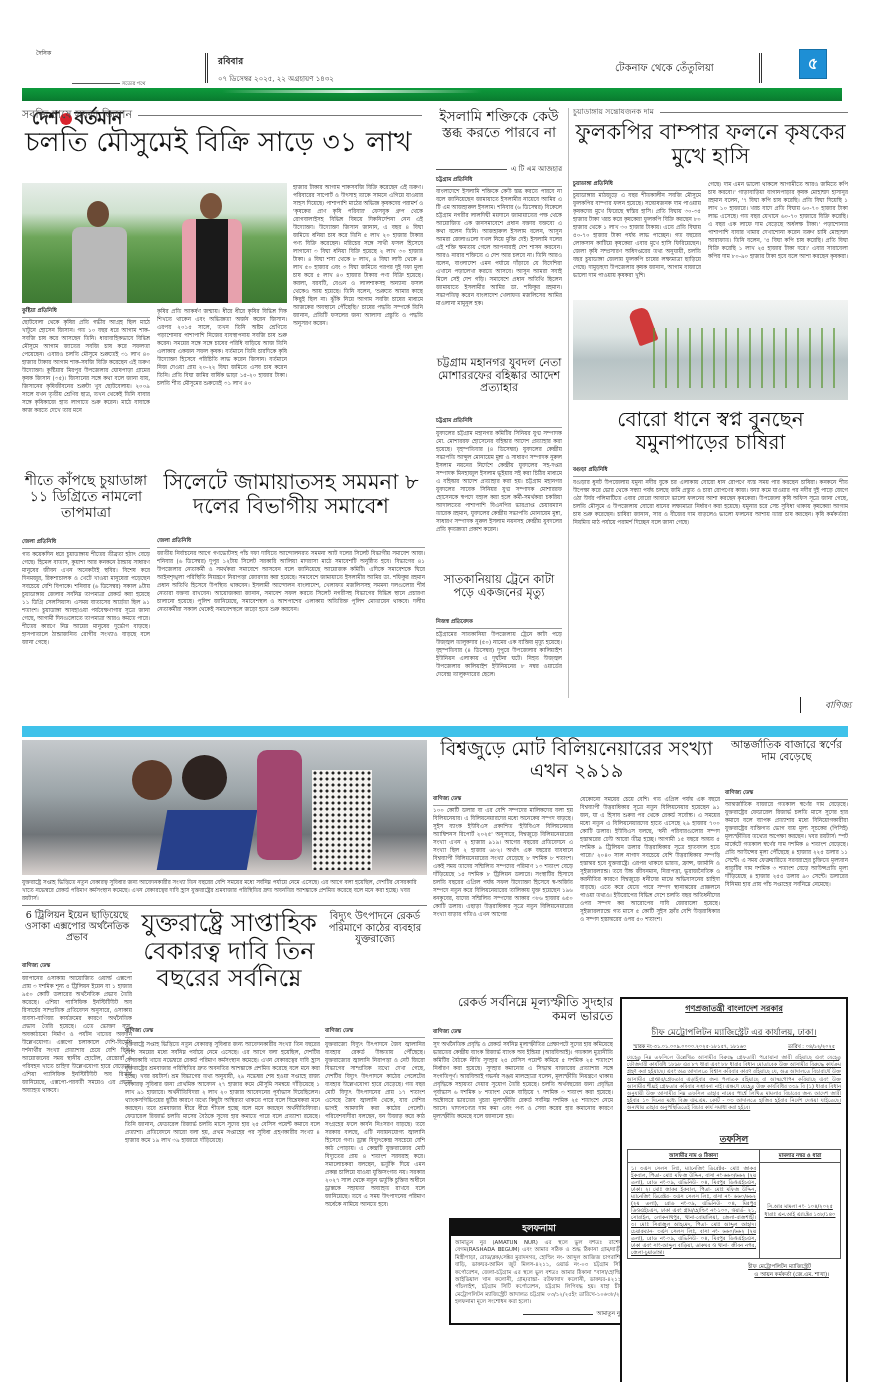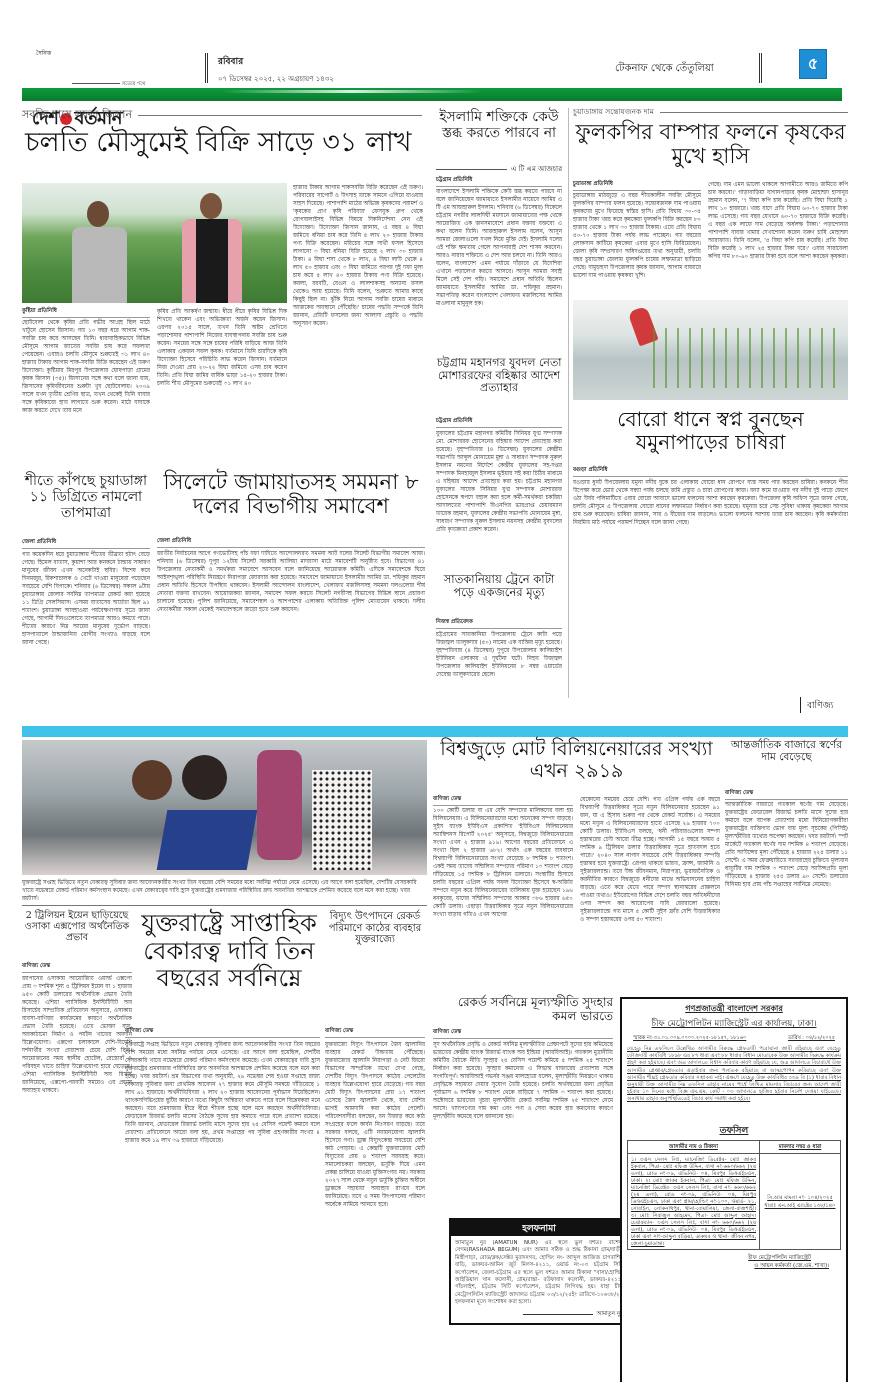--- a/index.html
+++ b/index.html
@@ -21,21 +21,21 @@
   .kicker { font-size: 11px; color: #444; display: flex; align-items: center; white-space: nowrap; }
   .kicker .line { flex: 1; border-top: 1px solid #777; margin-left: 6px; }
   .headline { font-family: "DejaVu Serif", serif; color: #111; line-height: 1.15; }
   .byline { font-size: 5.5px; color: #222; border-bottom: 1px solid #999; padding-bottom: 2px; font-weight: bold; }
   .body-text { font-size: 5.6px; line-height: 8px; color: #333; text-align: justify; overflow: hidden; }
   .photo { overflow: hidden; }
   .caption { font-size: 5.6px; line-height: 8px; color: #333; }
   .rule-h { border-top: 1px solid #777; }
   .rule-v { border-left: 1px solid #bbb; }
   .blue-bar { left: 22px; top: 726px; width: 826px; height: 11px; background: #3fc2ea; }
-  .section-tag { font-size: 9px; color: #222; display: flex; align-items: center; gap: 6px; }
+  .section-tag { font-size: 9px; color: #222; display: flex; align-items: center; gap: 24px; font-style: italic; }
   .section-tag .sep { width: 1px; height: 16px; background: #222; }
   .notice-box { border: 2px solid #111; background: #fff; }
   .notice-title { font-weight: bold; font-size: 8px; text-align: center; }
   .notice-sub { font-size: 8.5px; text-align: center; }
   .notice-meta { font-size: 5px; display: flex; justify-content: space-between; padding: 0 6px; color: #222; }
   .tbl { border-collapse: collapse; width: 100%; font-size: 5.2px; }
   .tbl th, .tbl td { border: 1px solid #555; padding: 2px 3px; vertical-align: top; }
   .tbl td.center { vertical-align: middle; text-align: center; }
   .affidavit-head { background: #111; color: #fff; text-align: center; font-size: 9px; font-weight: bold; height: 16px; line-height: 16px; }
 </style>
@@ -137,21 +137,21 @@
 
 <div class="abs headline" style="left:433px;top:738px;width:287px;font-size:19px;text-align:center;">বিশ্বজুড়ে মোট বিলিয়নেয়ারের সংখ্যা এখন ২৯১৯</div>
 <div class="abs byline" style="left:433px;top:795px;width:140px;">বাণিজ্য ডেস্ক</div>
 <div class="abs body-text" style="left:433px;top:806px;width:140px;height:182px;">১০০ কোটি ডলার বা এর বেশি সম্পদের মালিকদের বলা হয় বিলিয়নেয়ার। এ বিলিয়নেয়ারদের মধ্যে অনেকের সম্পদ বাড়ছে। সুইস ব্যাংক ইউবিএস প্রকাশিত 'ইউবিএস বিলিয়নেয়ার অ্যাম্বিশনস রিপোর্ট ২০২৫' অনুসারে, বিশ্বজুড়ে বিলিয়নেয়ারের সংখ্যা এখন ২ হাজার ৯১৯। আগের বছরের প্রতিবেদনে এ সংখ্যা ছিল ২ হাজার ৬৮২। অর্থাৎ এক বছরের ব্যবধানে বিশ্বব্যাপী বিলিয়নেয়ারের সংখ্যা বেড়েছে ৮ দশমিক ৮ শতাংশ। একই সময় তাদের সম্মিলিত সম্পদের পরিমাণ ১৩ শতাংশ বেড়ে দাঁড়িয়েছে ১৫ দশমিক ৮ ট্রিলিয়ন ডলারে। সংস্থাটির হিসাবে চলতি বছরের এপ্রিল পর্যন্ত সফল উদ্যোক্তা হিসেবে স্ব-অর্জিত সম্পদে নতুন করে বিলিয়নেয়ারের তালিকায় যুক্ত হয়েছেন ১৯৬ ধনকুবের, যাদের সম্মিলিত সম্পদের আকার ৩৮৬ হাজার ৬৫০ কোটি ডলার। এছাড়া উত্তরাধিকার সূত্রে নতুন বিলিয়নেয়ারের সংখ্যা বাড়ার গতিও এখন আগের</div>
 <div class="abs body-text" style="left:580px;top:795px;width:140px;height:193px;">যেকোনো সময়ের চেয়ে বেশি। গত এপ্রিল পর্যন্ত এক বছরে বিশ্বব্যাপী উত্তরাধিকার সূত্রে নতুন বিলিয়নেয়ার হয়েছেন ৯১ জন, যা এ হিসাব শুরুর পর থেকে রেকর্ড সর্বোচ্চ। এ সময়ের মধ্যে নতুন এ বিলিয়নেয়ারদের হাতে এসেছে ২৯ হাজার ৭০০ কোটি ডলার। ইউবিএস বলছে, 'ধনী পরিবারগুলোর সম্পদ হস্তান্তরের ঢেউ আরো তীব্র হচ্ছে। আগামী ১৫ বছরে অন্তত ৫ দশমিক ৯ ট্রিলিয়ন ডলার উত্তরাধিকার সূত্রে হাতবদল হতে পারে।' ২০৪০ সাল নাগাদ সবচেয়ে বেশি উত্তরাধিকার সম্পত্তি হস্তান্তর হবে যুক্তরাষ্ট্রে। এরপর থাকবে ভারত, ফ্রান্স, জার্মানি ও সুইজারল্যান্ড। তবে উচ্চ জীবনমান, নিরাপত্তা, ভূরাজনৈতিক ও করনীতির কারণে বিশ্বজুড়ে ধনীদের মাঝে অভিবাসনের চাহিদা বাড়ছে। এতে করে যেতে পারে সম্পদ স্থানান্তরের প্রাক্কলনে পাওয়া তথ্যও। ইউরোপের বিভিন্ন দেশে চলতি বছর অতিধনীদের ওপর সম্পদ কর আরোপের দাবি জোরালো হয়েছে। সুইজারল্যান্ডে গত মাসে ৫ কোটি সুইস ফ্রাঁর বেশি উত্তরাধিকার ও সম্পদ হস্তান্তরের ওপর ৫০ শতাংশ।</div>
 
 <div class="abs headline" style="left:725px;top:738px;width:123px;font-size:10.5px;text-align:center;">আন্তর্জাতিক বাজারে স্বর্ণের দাম বেড়েছে</div>
 <div class="abs byline" style="left:725px;top:789px;width:123px;">বাণিজ্য ডেস্ক</div>
 <div class="abs body-text" style="left:725px;top:800px;width:123px;height:188px;">আন্তর্জাতিক বাজারে গতকাল স্বর্ণের দাম বেড়েছে। যুক্তরাষ্ট্রের ফেডারেল রিজার্ভ চলতি মাসে সুদের হার কমাবে বলে ব্যাপক প্রত্যাশার মধ্যে বিনিয়োগকারীরা যুক্তরাষ্ট্রের ব্যক্তিগত ভোগ ব্যয় মূল্য সূচকের (পিসিই) মূল্যস্ফীতির তথ্যের অপেক্ষা করছেন। খবর রয়টার্স। স্পট মার্কেটে গতকাল স্বর্ণের দাম দশমিক ৪ শতাংশ বেড়েছে। প্রতি আউন্সের মূল্য পৌঁছেছে ৪ হাজার ২২৫ ডলার ১১ সেন্টে। এ সময় ফেব্রুয়ারিতে সরবরাহের চুক্তিতে মূল্যবান ধাতুটির দাম দশমিক ৩ শতাংশ বেড়ে আউন্সপ্রতি মূল্য দাঁড়িয়েছে ৪ হাজার ২৫৫ ডলার ৯০ সেন্টে। ডলারের বিনিময় হার প্রায় পাঁচ সপ্তাহের সর্বনিম্নে নেমেছে।</div>
 
-<div class="abs headline" style="left:22px;top:910px;width:110px;font-size:9.5px;text-align:center;">2 ট্রিলিয়ন ইয়েন ছাড়িয়েছে ওসাকা এক্সপোর অর্থনৈতিক প্রভাব</div>
+<div class="abs headline" style="left:22px;top:910px;width:110px;font-size:9.5px;text-align:center;">6 ট্রিলিয়ন ইয়েন ছাড়িয়েছে ওসাকা এক্সপোর অর্থনৈতিক প্রভাব</div>
 <div class="abs byline" style="left:22px;top:962px;width:110px;">বাণিজ্য ডেস্ক</div>
 <div class="abs body-text" style="left:22px;top:974px;width:110px;height:400px;">জাপানের ওসাকায় আয়োজিত ওয়ার্ল্ড এক্সপো প্রায় ৩ দশমিক শূন্য ৫ ট্রিলিয়ন ইয়েন বা ১ হাজার ৯৫০ কোটি ডলারের অর্থনৈতিক প্রভাব তৈরি করেছে। এশিয়া প্যাসিফিক ইনস্টিটিউট অব রিসার্চের সাম্প্রতিক প্রতিবেদন অনুসারে, ওসাকায় ব্যবসা-বাণিজ্য কার্যক্রমের কারণে অর্থনৈতিক প্রভাব তৈরি হয়েছে। এতে ভোক্তা ব্যয়, অবকাঠামো নির্মাণ ও পর্যটন খাতের অবদান উল্লেখযোগ্য। এক্সপো চলাকালে দেশি-বিদেশি দর্শনার্থীর সংখ্যা প্রত্যাশার চেয়ে বেশি ছিল। আয়োজনের সময় স্থানীয় হোটেল, রেস্তোরাঁ ও পরিবহন খাতে চাহিদা উল্লেখযোগ্য হারে বেড়েছে। এশিয়া প্যাসিফিক ইনস্টিটিউট অব রিসার্চ জানিয়েছে, এক্সপো-পরবর্তী সময়েও এর প্রভাব অব্যাহত থাকবে।</div>
 
 <div class="abs headline" style="left:139px;top:910px;width:180px;font-size:24px;text-align:center;">যুক্তরাষ্ট্রে সাপ্তাহিক বেকারত্ব দাবি তিন বছরের সর্বনিম্নে</div>
 <div class="abs byline" style="left:125px;top:1027px;width:195px;">বাণিজ্য ডেস্ক</div>
 <div class="abs body-text" style="left:125px;top:1040px;width:195px;height:335px;">যুক্তরাষ্ট্রে সপ্তাহ ভিত্তিতে নতুন বেকারত্ব সুবিধার জন্য আবেদনকারীর সংখ্যা তিন বছরের বেশি সময়ের মধ্যে সর্বনিম্ন পর্যায়ে নেমে এসেছে। এর আগে বলা হয়েছিল, দেশটির বেসরকারি খাতে নভেম্বরে রেকর্ড পরিমাণ কর্মসংস্থান কমেছে। এখন বেকারত্বের দাবি হ্রাস যুক্তরাষ্ট্রের শ্রমবাজার পরিস্থিতির দ্রুত অবনতির আশঙ্কাকে প্রশমিত করেছে বলে মনে করা হচ্ছে। খবর রয়টার্স। শ্রম বিভাগের তথ্য অনুযায়ী, ২৯ নভেম্বর শেষ হওয়া সপ্তাহে রাজ্য বেকারত্ব সুবিধার জন্য প্রাথমিক আবেদন ২৭ হাজার কমে মৌসুমি সমন্বয়ে দাঁড়িয়েছে ১ লাখ ৯১ হাজারে। অর্থনীতিবিদরা ২ লাখ ২০ হাজার আবেদনের পূর্বাভাস দিয়েছিলেন। থ্যাংকসগিভিংয়ের ছুটির কারণে তথ্যে কিছুটা অস্থিরতা থাকতে পারে বলে বিশ্লেষকরা মনে করছেন। তবে শ্রমবাজার ধীরে ধীরে শীতল হচ্ছে বলে মনে করছেন অর্থনীতিবিদরা। ফেডারেল রিজার্ভ চলতি মাসের বৈঠকে সুদের হার কমাতে পারে বলে প্রত্যাশা রয়েছে। তিনি জানান, ফেডারেল রিজার্ভ চলতি মাসে সুদের হার ২৫ বেসিস পয়েন্ট কমাবে বলে প্রত্যাশা। প্রতিবেদনে আরো বলা হয়, প্রথম সপ্তাহের পর সুবিধা গ্রহণকারীর সংখ্যা ৪ হাজার কমে ১৯ লাখ ৩৯ হাজারে দাঁড়িয়েছে।</div>
 
 <div class="abs headline" style="left:325px;top:910px;width:100px;font-size:10px;text-align:center;">বিদ্যুৎ উৎপাদনে রেকর্ড পরিমাণে কাঠের ব্যবহার যুক্তরাজ্যে</div>
 <div class="abs byline" style="left:325px;top:1027px;width:100px;">বাণিজ্য ডেস্ক</div>
 <div class="abs body-text" style="left:325px;top:1040px;width:100px;height:335px;">যুক্তরাজ্যে বিদ্যুৎ উৎপাদনে জৈব জ্বালানির ব্যবহার রেকর্ড উচ্চতায় পৌঁছেছে। যুক্তরাজ্যের জ্বালানি নিরাপত্তা ও নেট জিরো বিভাগের সাম্প্রতিক তথ্যে দেখা গেছে, দেশটির বিদ্যুৎ উৎপাদনে কাঠের পেলেটের ব্যবহার উল্লেখযোগ্য হারে বেড়েছে। গত বছর মোট বিদ্যুৎ উৎপাদনের প্রায় ১৭ শতাংশ এসেছে জৈব জ্বালানি থেকে, যার বেশির ভাগই আমদানি করা কাঠের পেলেট। পরিবেশবাদীরা বলছেন, বন উজাড় করে কাঠ সংগ্রহের ফলে কার্বন নিঃসরণ বাড়ছে। তবে সরকার বলছে, এটি নবায়নযোগ্য জ্বালানি হিসেবে গণ্য। ড্রাক্স বিদ্যুৎকেন্দ্র সবচেয়ে বেশি কাঠ পোড়ায়। এ কেন্দ্রটি যুক্তরাজ্যের মোট বিদ্যুতের প্রায় ৪ শতাংশ সরবরাহ করে। সমালোচকরা বলছেন, ভর্তুকি দিয়ে এমন প্রকল্প চালিয়ে যাওয়া যুক্তিসংগত নয়। সরকার ২০২৭ সাল থেকে নতুন ভর্তুকি চুক্তির অধীনে ড্রাক্সকে সহায়তা অব্যাহত রাখবে বলে জানিয়েছে। তবে এ সময় উৎপাদনের পরিমাণ অর্ধেকে নামিয়ে আনতে হবে।</div>
@@ -164,21 +164,21 @@
   <div class="affidavit-head">হলফনামা</div>
   <div class="body-text" style="padding:3px 4px;height:74px;font-size:5.4px;line-height:7.4px;">আমাতুন নুর (AMATUN NUR) এর স্থলে ভুল বশতঃ রাশেদা বেগম(RASHADA BEGUM) এবং আমার সঠিক ও শুদ্ধ ঠিকানা গ্রাম/বাড়ী- মিস্ত্রীপাড়া, রোড/ব্লক/সেক্টর মুরাদনগর, হোল্ডিং নং- আব্দুল আজিজ চাপরাশির বাড়ি, ডাকঘর-আমিন জুট মিলস-৪২১১, ওয়ার্ড নং-০৩ চট্টগ্রাম সিটি কর্পোরেশন, জেলা-চট্টগ্রাম এর স্থলে ভুল বশতঃ আমার ঠিকানা "বাসা/হোল্ডিং আইডিয়াল খান কলোনী, গ্রাম/রাস্তা- রউফাবাদ কলোনী, ডাকঘর-৪২১১, পাঁচলাইশ, চট্টগ্রাম সিটি কর্পোরেশন, চট্টগ্রাম লিপিবদ্ধ হয়। যাহা চীফ মেট্রোপলিটন ম্যাজিস্ট্রেট আদালত চট্টগ্রাম ০৩/১২/২৫ইং তারিখে-১০৬৩৮/২৫ হলফনামা মূলে সংশোধন করা হলো।</div>
   <div style="display:flex;align-items:center;justify-content:flex-end;padding:0 4px;font-size:5.5px;">
     <span style="width:70px;border-top:1px solid #333;margin-right:3px;"></span>
       <span>আমাতুন নুর</span>
   </div>
 </div>
 
 <div class="abs notice-box" style="left:620px;top:997px;width:228px;height:424px;padding:3px 5px;text-decoration:underline;">
   <div class="notice-title">গণপ্রজাতন্ত্রী বাংলাদেশ সরকার</div>
-  <div class="notice-sub" style="margin-top:2px;">চীফ মেট্রোপলিটন ম্যাজিস্ট্রেট এর কার্যালয়, ঢাকা।</div>
+  <div class="notice-sub" style="margin-top:11px;">চীফ মেট্রোপলিটন ম্যাজিস্ট্রেট এর কার্যালয়, ঢাকা।</div>
   <div class="notice-meta" style="margin-top:3px;">
     <span>স্মারক নং-৩১.০১.০০৯.০০০০.২০২৫-১৮১৫৭, ১৮১৬০</span>
     <span>তারিখ : ০৪/১২/২০২৫</span>
   </div>
   <div class="body-text" style="margin-top:3px;height:76px;font-size:5.2px;line-height:7.2px;">যেহেতু নিম্ন তফসিলে উল্লেখিত আসামীর বিরুদ্ধে গ্রেফতারী পরোয়ানা জারী রহিয়াছে এবং যেহেতু ফৌজদারী কার্যবিধি ১৮৯৮ এর ৮৭ ধারা এবং ৮৮ ধারার বিধান মোতাবেক উক্ত আসামীর বিরুদ্ধে কার্যক্রম গ্রহণ করা হইয়াছে। এবং অত্র আদালতে বিশ্বাস করিবার কারণ রহিয়াছে যে, অত্র আদালতে বিচারার্থে উক্ত আসামীর গ্রেপ্তার/গ্রেফতার এড়াইবার জন্য পলাতক রহিয়াছে বা আত্মগোপন করিয়াছে এবং উক্ত আসামীর শীঘ্রই গ্রেফতার করিবার সম্ভাবনা নাই। এক্ষণে যেহেতু উক্ত কার্যবিধির ৩৩৯ বি (১) ধারার বিধান অনুযায়ী উক্ত আসামীর নিম্ন তফসিল তাহার নামের পার্শ্বে লিখিত মামলার বিচারের জন্য আদেশ জারী হইবার ১০ দিনের মধ্যে বিজ্ঞ এম.এম. কোর্ট - ০৩ আদালতে হাজির হইবার নির্দেশ দেওয়া যাইতেছে। অন্যথায় তাহার অনুপস্থিতিতেই বিচার কার্য সমাধা করা হইবে।</div>
   <div style="text-align:center;font-weight:bold;font-size:9px;text-decoration:underline;margin:2px 0;">তফসিল</div>
   <table class="tbl">
     <thead>
       <tr>
         <th style="width:62%;">আসামীর নাম ও ঠিকানা</th>

